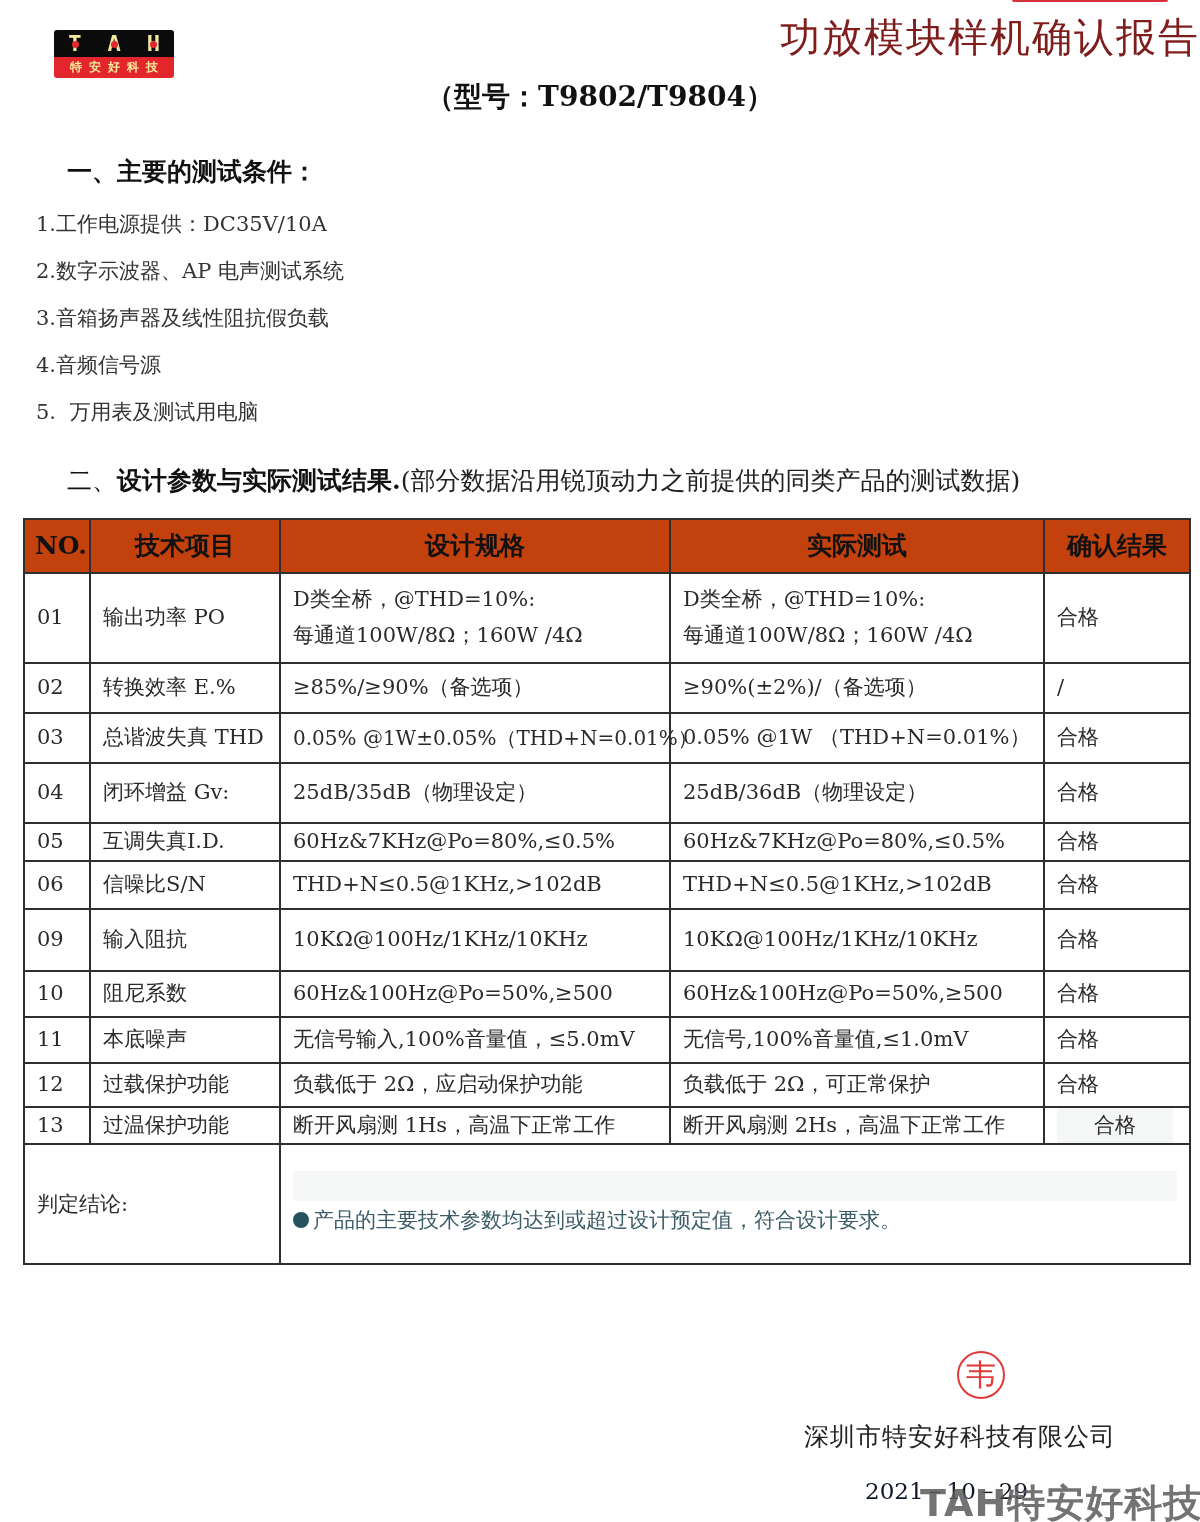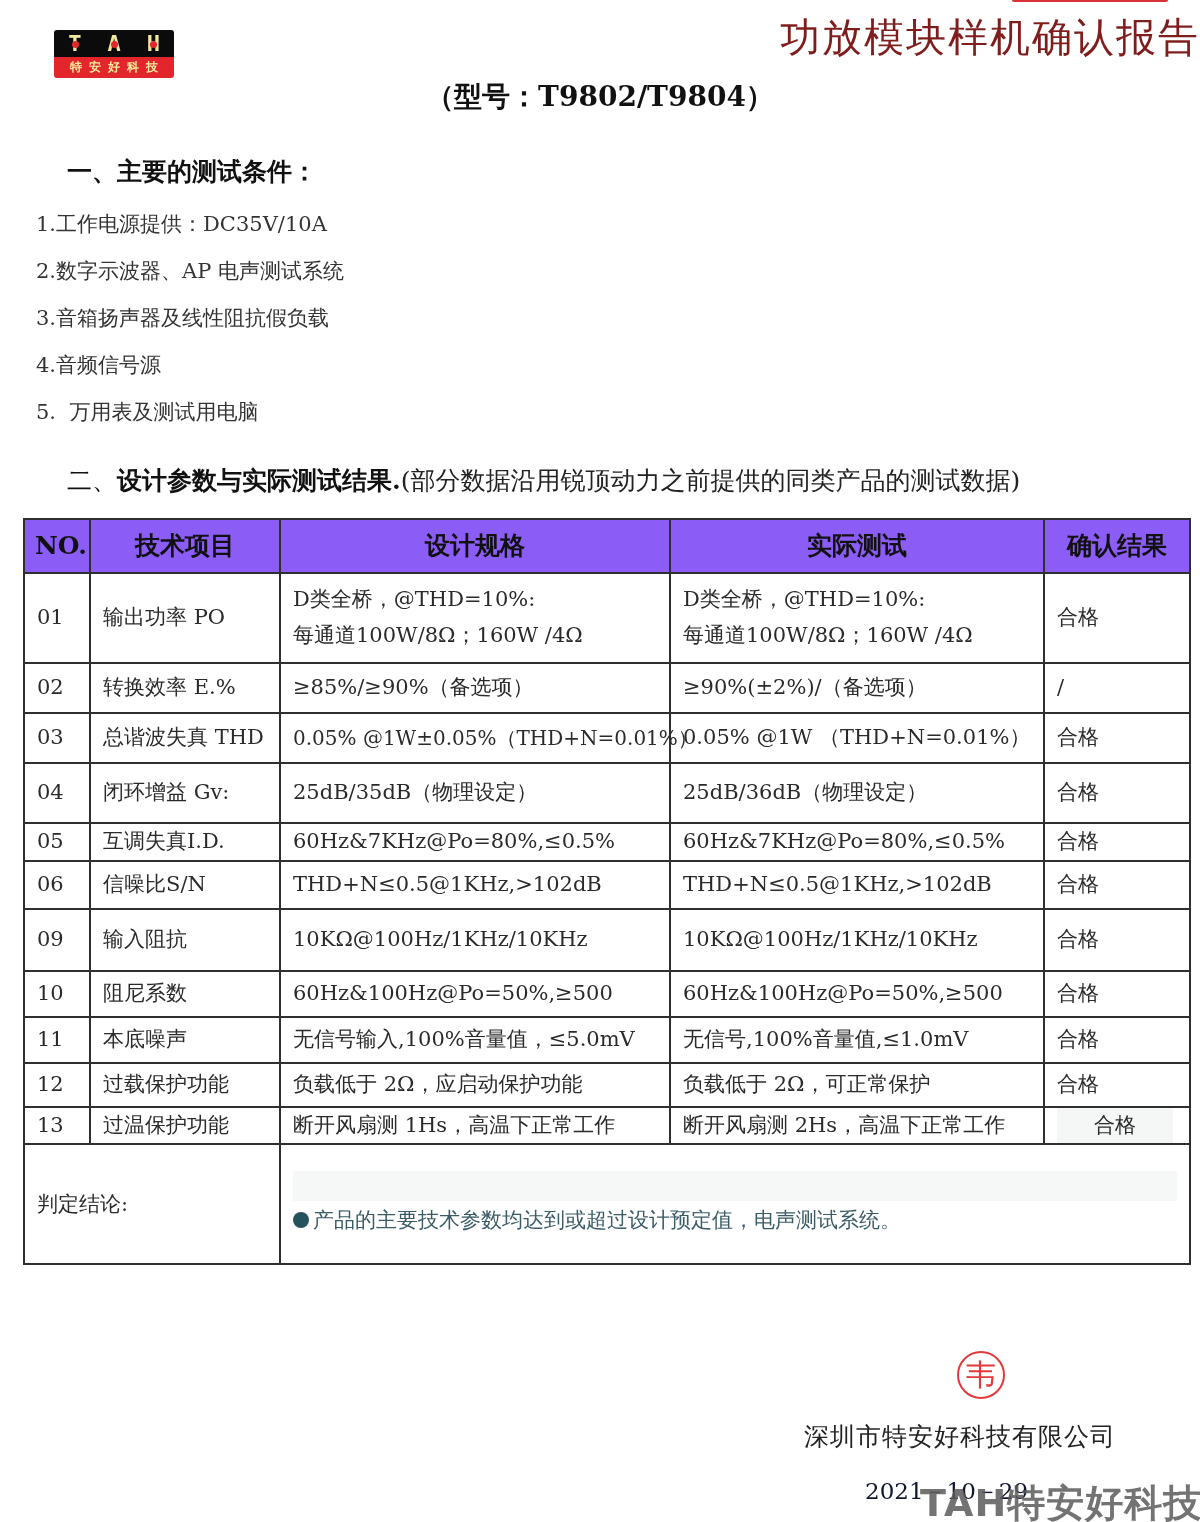--- a/index.html
+++ b/index.html
@@ -23,21 +23,21 @@
   .section-h { position: absolute; left: 38px; font-size: 25px; color: #111; margin-left: 29px; }
   .s1 { top: 155px; font-weight: bold; }
   .s2 { top: 464px; }
   .s2 .bold { font-weight: bold; }
   .s2 .note { font-weight: normal; color: #222; }
 
   .cond { position: absolute; left: 36px; font-size: 21px; color: #333; }
 
   table.spec { position: absolute; left: 23px; top: 518px; width: 1166px; border-collapse: collapse; table-layout: fixed; }
   table.spec td, table.spec th { border: 2px solid #2f2f2f; font-size: 21px; color: #2a2a2a; font-weight: normal; padding: 0 12px; vertical-align: middle; text-align: left; line-height: 1.7; }
-  table.spec th { background: #8b5cf6; font-size: 25px; font-weight: bold; text-align: center; color: #111; padding: 0 13px; }
+  table.spec th { background: #c2410c; font-size: 25px; font-weight: bold; text-align: center; color: #111; padding: 0 13px; }
   table.spec th.no { text-align: left; padding-left: 10px; }
   td.result { color: #3b5b66; font-size: 20px; }
   td.result.boxed span { display: inline-block; width: 116px; text-align: center; background: #f5f7f7; }
   td.conclusion-label { font-weight: bold; font-size: 22px; color: #111; padding-left: 12px; }
   td.conclusion-text { vertical-align: top; padding: 8px 8px 0 8px; }
   .conc-band { height: 30px; background: #f6f7f7; margin-bottom: 2px; }
   .conc-line { font-size: 21px; color: #3b5b66; }
   .bullet { display: inline-block; width: 16px; height: 16px; border-radius: 50%; background: #24535d; margin-right: 4px; vertical-align: -1px; }
 
   .seal { position: absolute; left: 957px; top: 1351px; width: 44px; height: 44px; border: 2px solid #e23a3a; border-radius: 50%;
@@ -172,21 +172,21 @@
       <td>13</td>
       <td>过温保护功能</td>
       <td style="white-space:nowrap">断开风扇测 1Hs，高温下正常工作</td>
       <td style="white-space:nowrap">断开风扇测 2Hs，高温下正常工作</td>
       <td class="result boxed"><span>合格</span></td>
     </tr>
     <tr style="height:120px">
       <td colspan="2" class="conclusion-label">判定结论:</td>
       <td colspan="3" class="conclusion-text">
         <div class="conc-band"></div>
-        <div class="conc-line"><span class="bullet"></span><span>产品的主要技术参数均达到或超过设计预定值，电声测试系统。</span></div>
+        <div class="conc-line"><span class="bullet"></span><span>产品的主要技术参数均达到或超过设计预定值，符合设计要求。</span></div>
       </td>
     </tr>
   </tbody>
 </table>
 
 <div class="seal">韦</div>
 <div class="company">深圳市特安好科技有限公司</div>
 <div class="date">2021－10－29</div>
 <div class="watermark">TAH特安好科技</div>
 

